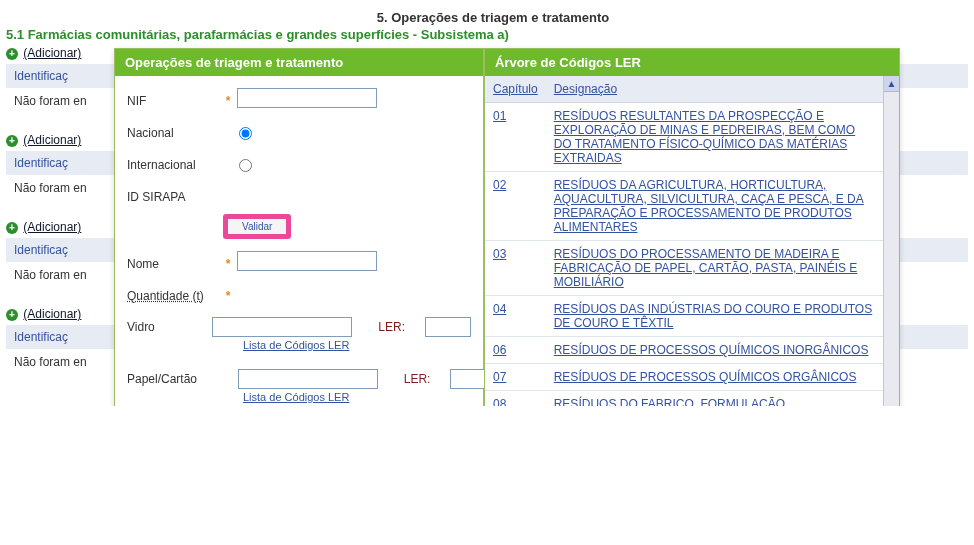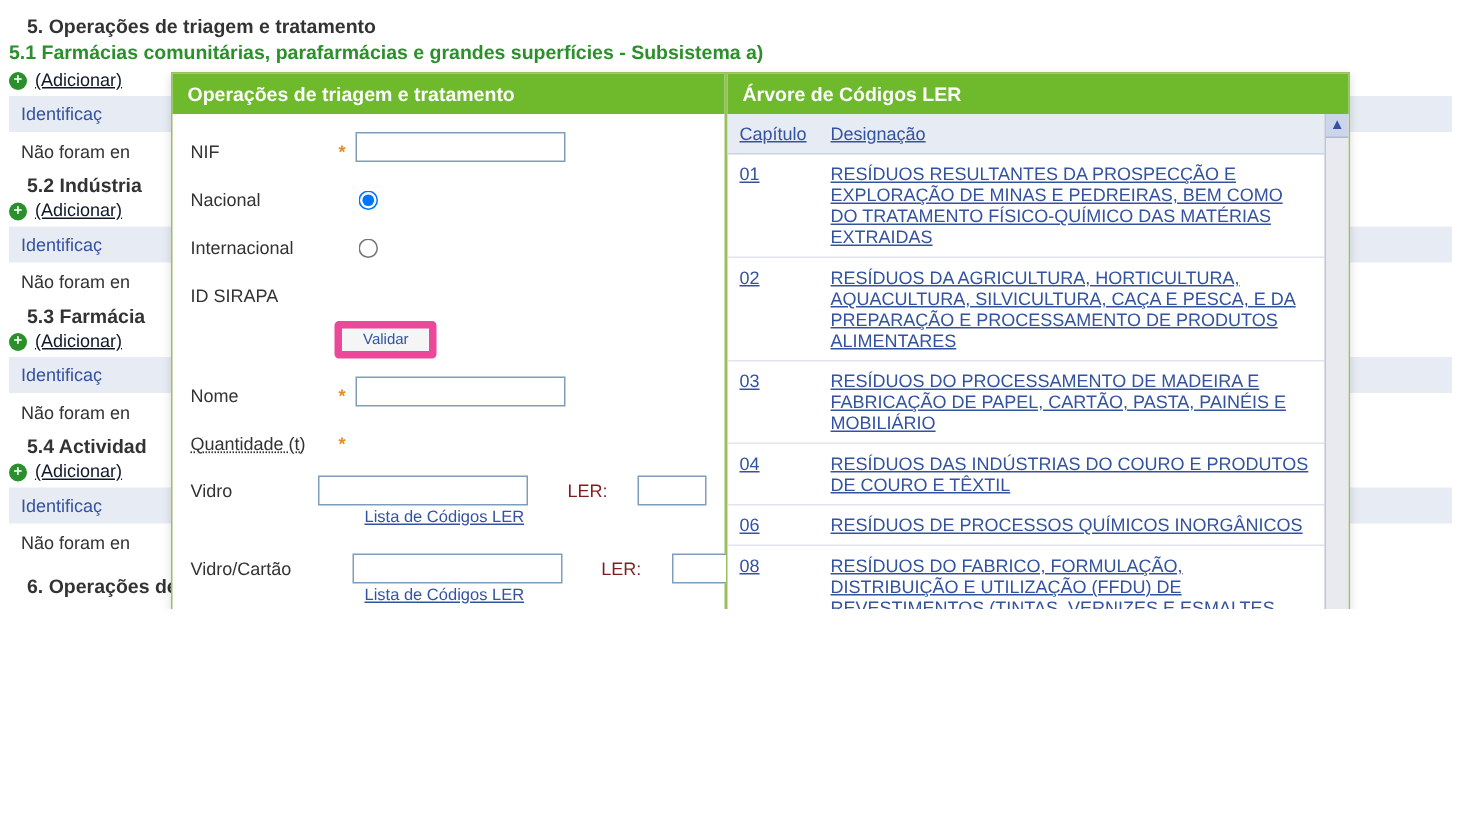--- a/index.html
+++ b/index.html
@@ -5,21 +5,21 @@
   * { box-sizing: border-box; }
   body {
     font-family: Arial, Helvetica, sans-serif;
     font-size: 12px;
     margin: 0;
     padding: 6px;
     background: #fff;
     color: #333;
     position: relative;
   }
-  .section-title { font-weight: bold; color: #333; margin: 4px 0 2px 12px; font-size: 13px; }
+  .section-title { font-weight: bold; color: #333; margin: 4px 0 2px 12px; font-size: 13px; text-align: center; }
   .subsection-title { font-weight: bold; color: #2b8f2b; margin: 2px 0 4px 0; font-size: 13px; }
   .add-row { color: #336; margin: 2px 0 4px 0; }
   .plus-icon {
     display: inline-block; width: 12px; height: 12px; border-radius: 50%;
     background: #2b8f2b; color: #fff; text-align: center; line-height: 12px;
     font-size: 10px; font-weight: bold; margin-right: 2px; vertical-align: middle;
   }
   .add-link { color: #0f172a; text-decoration: underline; cursor: pointer; }
   .bg-row { background: #e7ebf3; padding: 5px 8px; color: #3352a0; margin-bottom: 2px; }
   .plain-row { padding: 4px 8px; color: #333; }
@@ -197,21 +197,21 @@
           <span class="required" style="visibility:hidden">*</span>
           <input class="text-input w140" style="">
           <span class="ler-label">LER:</span>
           <input class="text-input w46" style="">
         </div>
         <span class="ler-link">Lista de Códigos LER</span>
       </div>
 
       <div class="material-block">
         <div class="material-row">
-          <span class="mat-label">Vidro/Cartão</span>
+          <span class="mat-label">Papel/Cartão</span>
           <span class="required" style="visibility:hidden">*</span>
           <input class="text-input w140" style="">
           <span class="ler-label">LER:</span>
           <input class="text-input w46" style="">
         </div>
         <span class="ler-link">Lista de Códigos LER</span>
       </div>
 
       <div class="material-block">
         <div class="material-row">
@@ -268,20 +268,24 @@
               </tr>
               <tr>
                 <td><span class="link">04</span></td>
                 <td><span class="link">RESÍDUOS DAS INDÚSTRIAS DO COURO E PRODUTOS DE COURO E TÊXTIL</span></td>
               </tr>
               <tr>
                 <td><span class="link">06</span></td>
                 <td><span class="link">RESÍDUOS DE PROCESSOS QUÍMICOS INORGÂNICOS</span></td>
               </tr>
               <tr>
+                <td><span class="link">07</span></td>
+                <td><span class="link">RESÍDUOS DE PROCESSOS QUÍMICOS ORGÂNICOS</span></td>
+              </tr>
+              <tr>
                 <td><span class="link">08</span></td>
                 <td><span class="link">RESÍDUOS DO FABRICO, FORMULAÇÃO, DISTRIBUIÇÃO E UTILIZAÇÃO (FFDU) DE REVESTIMENTOS (TINTAS, VERNIZES E ESMALTES VÍTREOS),COLAS, VEDANTES E TINTAS DE IMPRESSÃO</span></td>
               </tr>
             </tbody>
         </table>
       </div>
       <div class="scroll-v">
         <div class="arrow top">▲</div>
         <div class="arrow bot">▼</div>
       </div>

